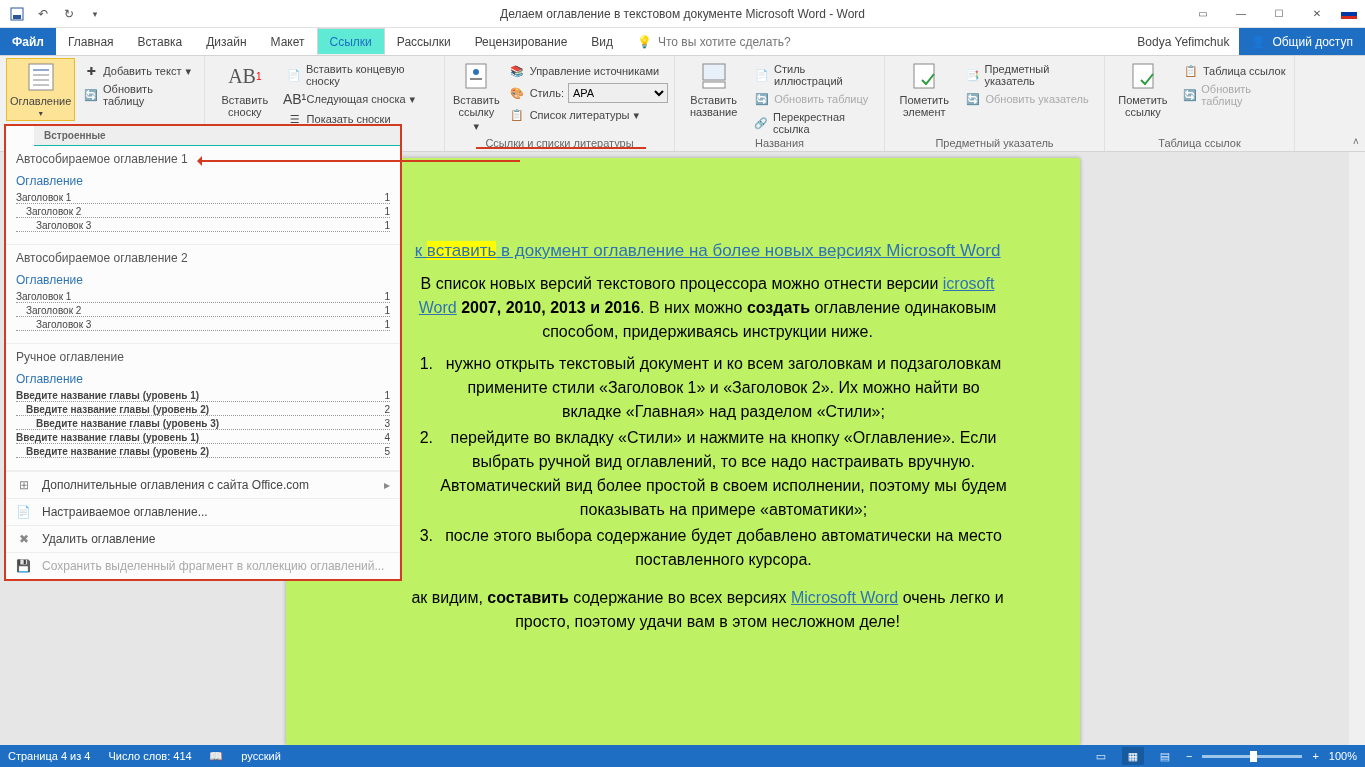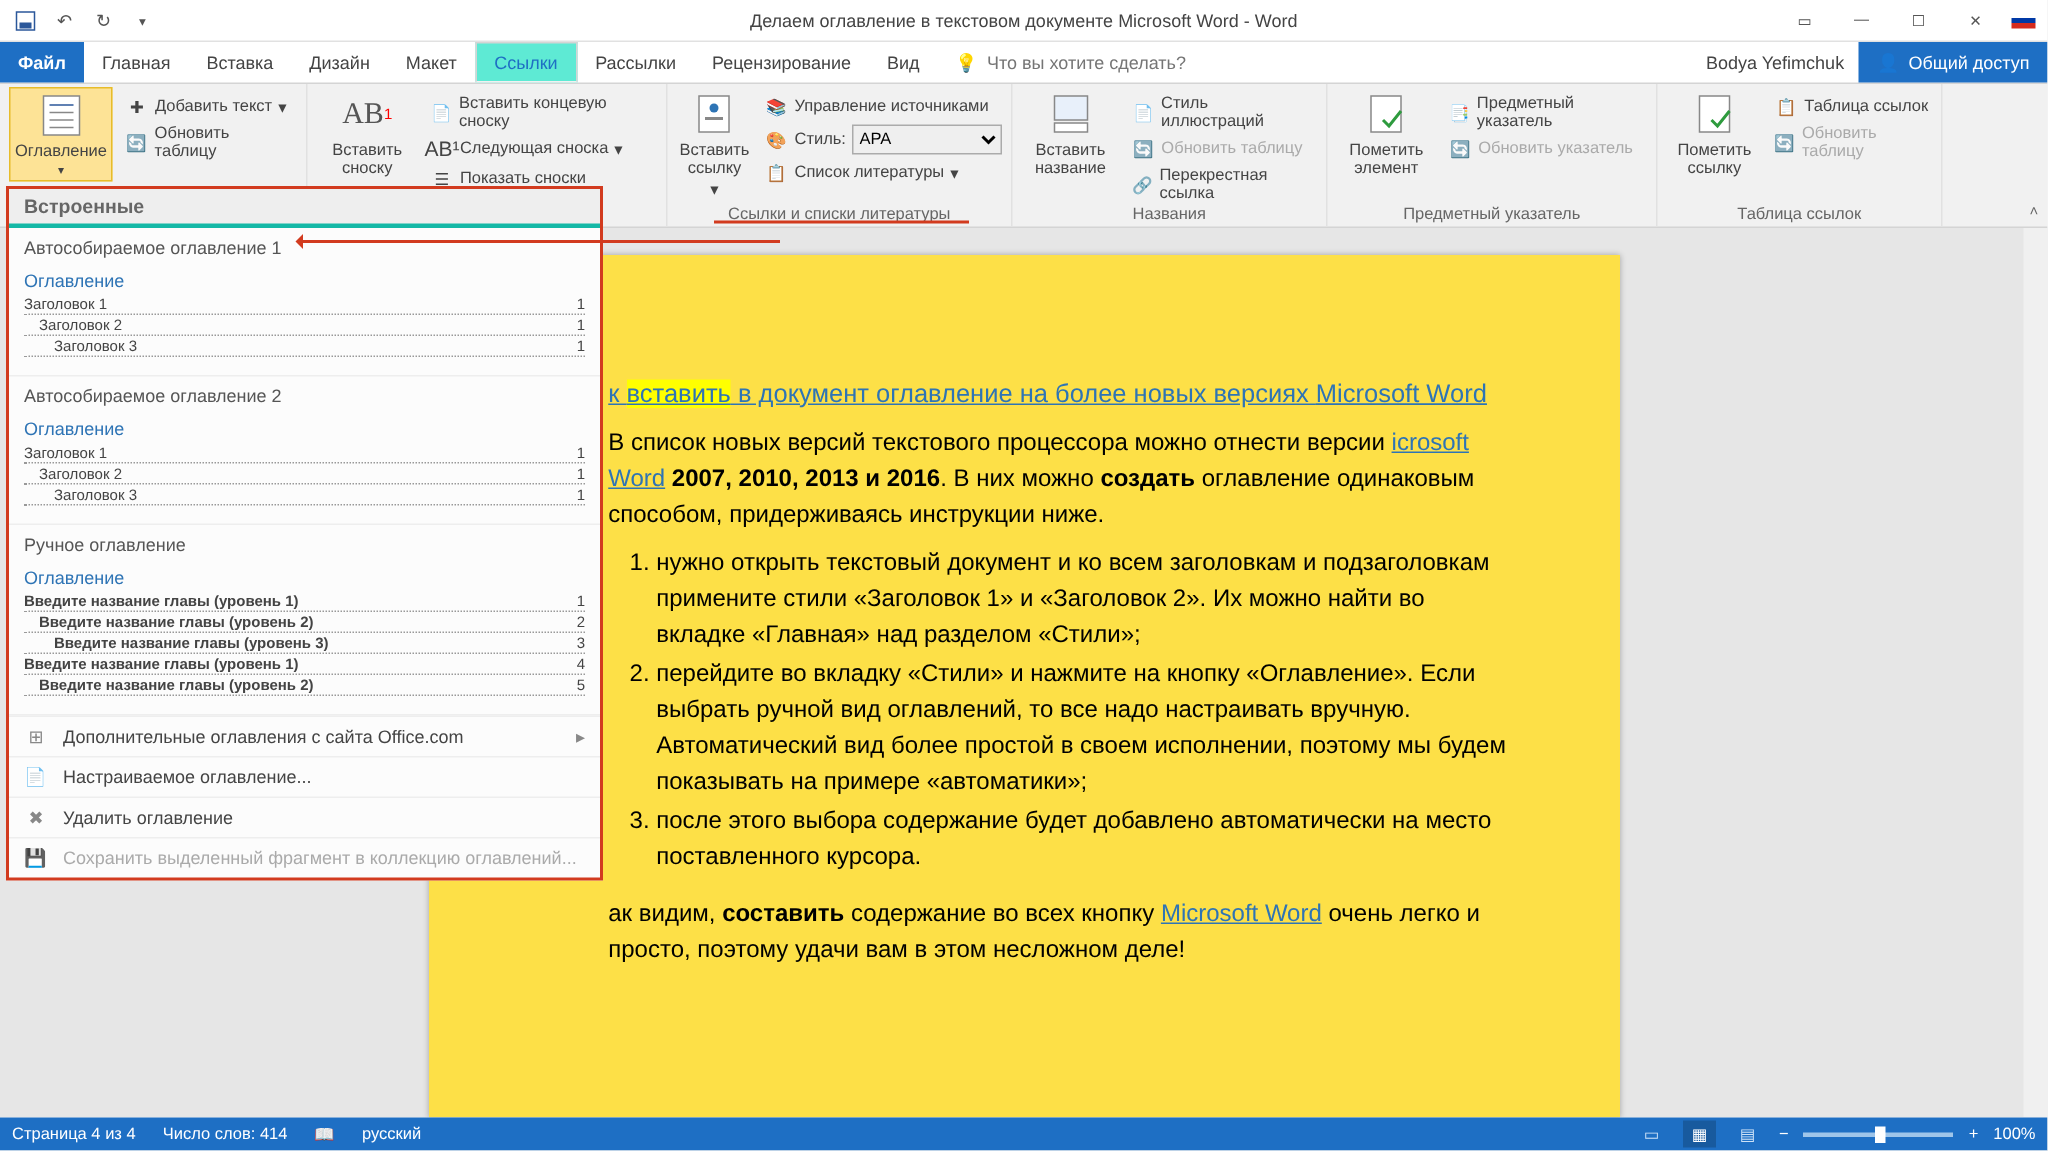--- a/index.html
+++ b/index.html
@@ -29,30 +29,30 @@
 .large-btn.active { background: #fde396; border: 1px solid #e7bc2a; }
 .large-btn .icon { width: 32px; height: 32px; display: flex; align-items: center; justify-content: center; }
 .small-btn { display: flex; align-items: center; gap: 4px; font-size: 11px; color: #444; cursor: pointer; padding: 1px 2px; }
 .small-btn .icon { width: 16px; height: 16px; display: flex; align-items: center; justify-content: center; }
 .stack { display: flex; flex-direction: column; gap: 2px; }
 .style-combo { display: flex; align-items: center; gap: 4px; }
 .style-combo select { font-size: 11px; width: 100px; height: 20px; border: 1px solid #ababab; }
 .collapse-btn { margin-left: auto; width: 18px; display: flex; align-items: flex-end; justify-content: center; font-size: 10px; color: #666; cursor: pointer; padding-bottom: 4px; }
 
 .doc-area { position: absolute; top: 152px; left: 0; right: 0; bottom: 22px; background: #e6e6e6; display: flex; justify-content: center; overflow: hidden; }
-.page { width: 794px; background: #fde047; margin-top: 18px; box-shadow: 0 0 4px rgba(0,0,0,.3); padding: 80px 70px 40px 120px; font-size: 16px; line-height: 1.5; color: #000; }
+.page { width: 794px; background: #bef264; margin-top: 6px; box-shadow: 0 0 4px rgba(0,0,0,.3); padding: 80px 70px 40px 120px; font-size: 16px; line-height: 1.5; color: #000; text-align: center; }
 .page h3 { color: #2e74b5; font-weight: normal; font-size: 17px; margin-bottom: 8px; text-decoration: underline; }
 .page h3 .hl { background: #ffff00; }
 .page a { color: #2e74b5; text-decoration: underline; }
 .page ol { margin-left: 32px; margin-top: 8px; margin-bottom: 14px; }
 .page ol li { margin-bottom: 2px; }
 .scroll-v { position: absolute; right: 0; top: 0; bottom: 0; width: 16px; background: #f0f0f0; }
 
 .toc-dropdown { position: absolute; left: 4px; top: 124px; width: 398px; background: #fcfcfc; border: 2px solid #d23b1f; z-index: 50; font-size: 12px; }
-.toc-section-hdr { background: #eee; color: #666; font-size: 13px; font-weight: 600; padding: 4px 10px; border-bottom: 3px solid #14b8a6; }
+.toc-section-hdr { background: #eee; color: #666; font-size: 10px; font-weight: 600; padding: 4px 10px; border-bottom: 1px solid #14b8a6; margin-left: 28px; }
 .toc-item { padding: 6px 10px 10px 10px; border-bottom: 1px solid #eee; cursor: pointer; }
 .toc-item-title { color: #555; font-size: 12px; margin-bottom: 8px; }
 .toc-preview { font-size: 10px; color: #444; }
 .toc-preview .ptitle { color: #2e74b5; font-size: 12px; margin-bottom: 4px; }
 .toc-row { display: flex; justify-content: space-between; border-bottom: 1px dotted #999; margin-bottom: 2px; text-align: center; }
 .toc-row.l2 { padding-left: 10px; }
 .toc-row.l3 { padding-left: 20px; }
 .toc-menu-item { display: flex; align-items: center; gap: 10px; padding: 5px 10px; font-size: 12px; color: #444; cursor: pointer; border-top: 1px solid #eee; }
 .toc-menu-item.disabled { color: #aaa; }
 .toc-menu-item .mi-icon { width: 16px; height: 16px; color: #888; display: flex; align-items: center; justify-content: center; }
@@ -289,21 +289,21 @@
     </h3>
     <p>
       <span>В список новых версий текстового процессора можно отнести версии </span><a>icrosoft Word</a><b> 2007, 2010, 2013 и 2016</b><span>. В них можно </span><b>создать</b><span> оглавление одинаковым способом, придерживаясь инструкции ниже.</span>
     </p>
     <ol>
       <li>нужно открыть текстовый документ и ко всем заголовкам и подзаголовкам примените стили «Заголовок 1» и «Заголовок 2». Их можно найти во вкладке «Главная» над разделом «Стили»;</li>
       <li>перейдите во вкладку «Стили» и нажмите на кнопку «Оглавление». Если выбрать ручной вид оглавлений, то все надо настраивать вручную. Автоматический вид более простой в своем исполнении, поэтому мы будем показывать на примере «автоматики»;</li>
       <li>после этого выбора содержание будет добавлено автоматически на место поставленного курсора.</li>
     </ol>
     <p>
-      <span>ак видим, </span><b>составить</b><span> содержание во всех кнопку </span><a>Microsoft Word</a><span> очень легко и просто, поэтому удачи вам в этом несложном деле!</span>
+      <span>ак видим, </span><b>составить</b><span> содержание во всех версиях </span><a>Microsoft Word</a><span> очень легко и просто, поэтому удачи вам в этом несложном деле!</span>
     </p>
   </div>
   <div class="scroll-v"></div>
 </div>
 
 <div class="toc-dropdown">
   <div class="toc-section-hdr">Встроенные</div>
 
   <div class="toc-item">
     <div class="toc-item-title">Автособираемое оглавление 1</div>

